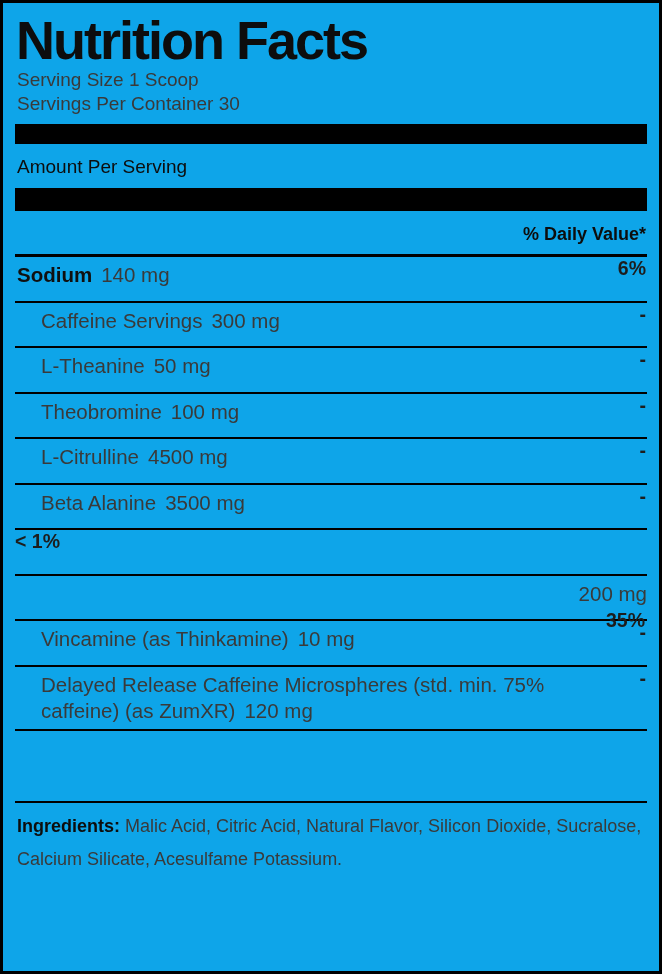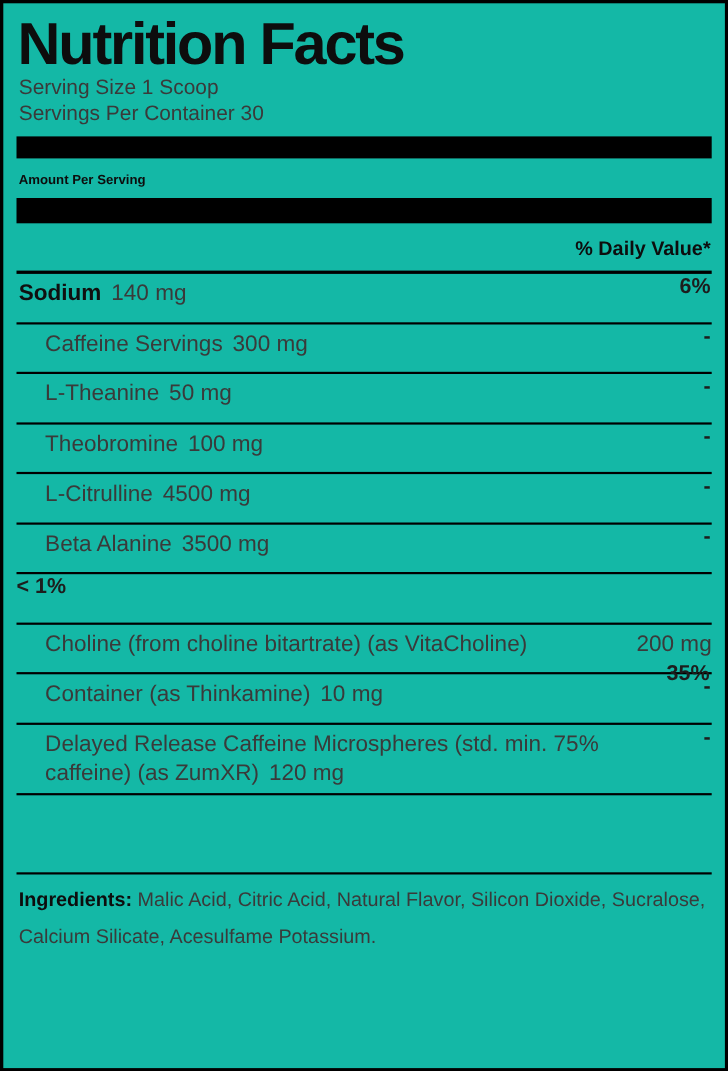--- a/index.html
+++ b/index.html
@@ -1,19 +1,19 @@
 <!DOCTYPE html>
 <html><head>
 <meta charset="utf-8">
 <style>
   html,body{margin:0;padding:0;background:#ffffff;}
   .label{
     box-sizing:border-box;
     width:662px;height:974px;
-    background:#14b8a6;
+    background:#0ea5e9;
     border:3px solid #000;
     padding:0 12px;
     font-family:"Liberation Sans", sans-serif;
     position:relative;
     overflow:hidden;
   }
   .title{
     margin:9px 0 0 1px;
     font-size:54px;
     font-weight:bold;
@@ -24,22 +24,22 @@
   .serving-line{
     font-size:19px;
     line-height:24px;
     color:#3a3a3a;
     margin-left:2px;
   }
   .thick-bar{background:#000;}
   .bar1{height:20px;margin-top:8px;}
   .bar2{height:23px;}
   .aps{
-    font-size:12px;
-    font-weight:bold;
+    font-size:19px;
+    font-weight:normal;
     color:#0d0d0d;
     padding:12px 2px 10px 2px;
   }
   .dv-header{
     text-align:right;
     font-size:18px;
     font-weight:bold;
     color:#0d0d0d;
     padding:13px 1px 9px 0;
     border-bottom:3px solid #000;
@@ -125,27 +125,26 @@
       </div>
       <div class="row sub">
         <span class="row-text"><span class="row-name sub">Beta Alanine</span><span class="row-amount">3500 mg</span></span>
         <span class="row-dv">-</span>
       </div>
       <div class="row sub">
         <span class="row-dv">&lt; 1%</span>
       </div>
       <div class="row sub flush">
         <span class="row-text">
-          <span class="row-name sub">Choline (from choline bitartrate) (as VitaCholine)</span>
           <span class="row-amount">200 mg</span>
         </span>
         <span class="row-dv">35%</span>
       </div>
       <div class="row sub">
-        <span class="row-text"><span class="row-name sub">Container (as Thinkamine)</span><span class="row-amount">10 mg</span></span>
+        <span class="row-text"><span class="row-name sub">Vincamine (as Thinkamine)</span><span class="row-amount">10 mg</span></span>
         <span class="row-dv">-</span>
       </div>
       <div class="row sub multiline">
         <span class="row-text"><span class="row-name sub">Delayed Release Caffeine Microspheres (std. min. 75% caffeine) (as ZumXR)</span><span class="row-amount">120 mg</span></span>
         <span class="row-dv">-</span>
       </div>
     </div>
 
   <div class="ingredients">
     <span class="ing-label">Ingredients:</span><span> Malic Acid, Citric Acid, Natural Flavor, Silicon Dioxide, Sucralose, Calcium Silicate, Acesulfame Potassium.</span>

